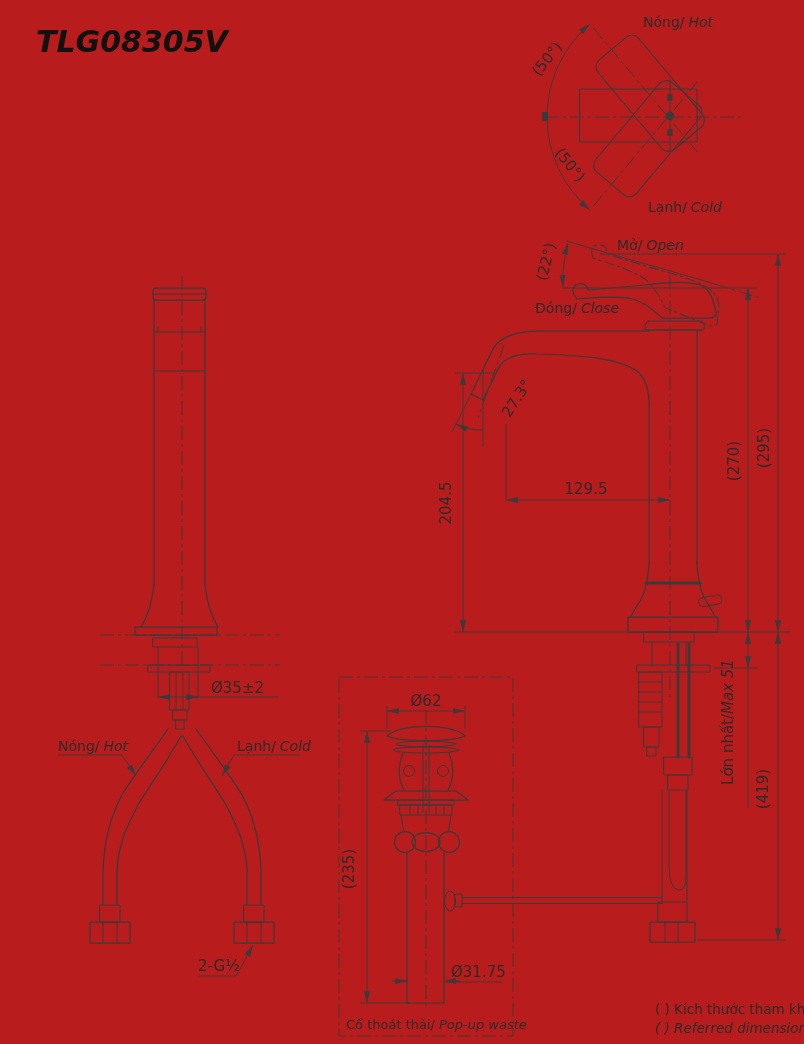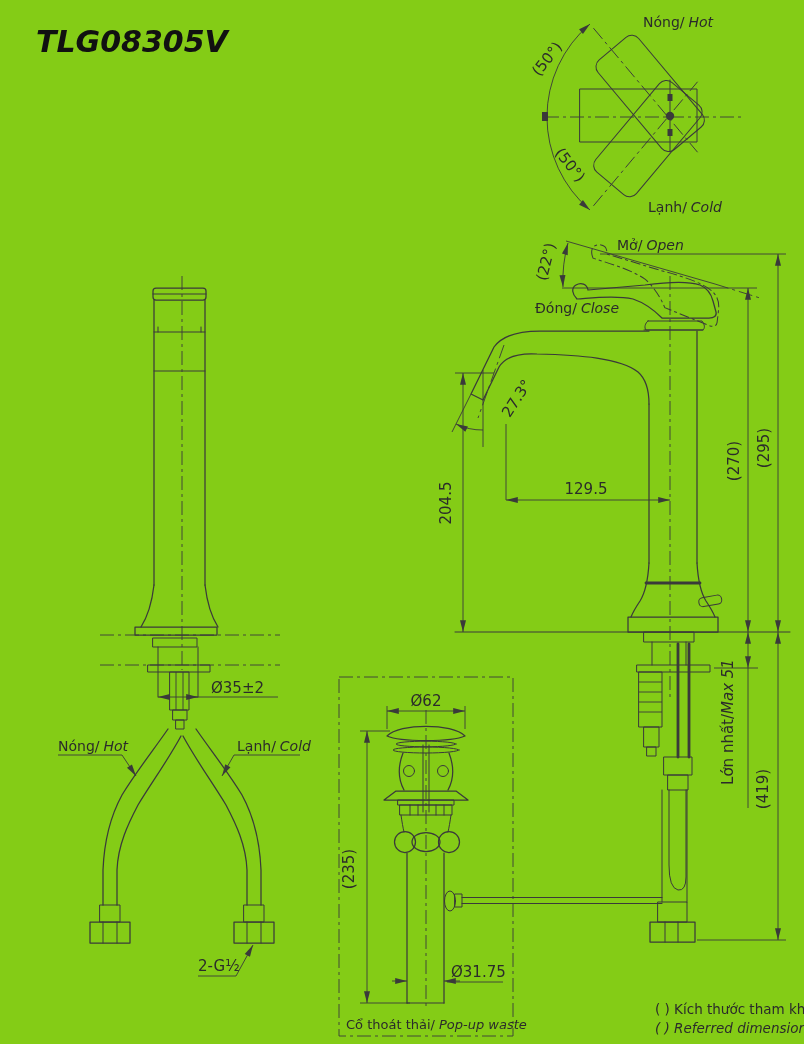--- a/index.html
+++ b/index.html
@@ -1,16 +1,16 @@
 <!DOCTYPE html>
 <html><head>
 <meta charset="utf-8">
 <style>
   html,body{margin:0;padding:0;background:#ffffff;}
-  #stage{position:relative;width:804px;height:1044px;background:#84cc16;overflow:hidden;
+  #stage{position:relative;width:804px;height:1044px;background:#b91c1c;overflow:hidden;
          font-family:"DejaVu Sans",sans-serif;}
   svg{display:block;}
   
   .ln{fill:none;stroke:#3a3a3a;stroke-width:1.25;stroke-linecap:round;stroke-linejoin:round;}
   .thin{stroke-width:1;}
   .bold{stroke-width:2.8;}
   .dim{fill:none;stroke:#3a3a3a;stroke-width:0.9;}
   .cl{fill:none;stroke:#3a3a3a;stroke-width:0.9;stroke-dasharray:14 4 3 4;}
   .phantom{fill:none;stroke:#3a3a3a;stroke-width:1;stroke-dasharray:10 3 3 3;}
   .fillmark{fill:#3a3a3a;stroke:none;}

